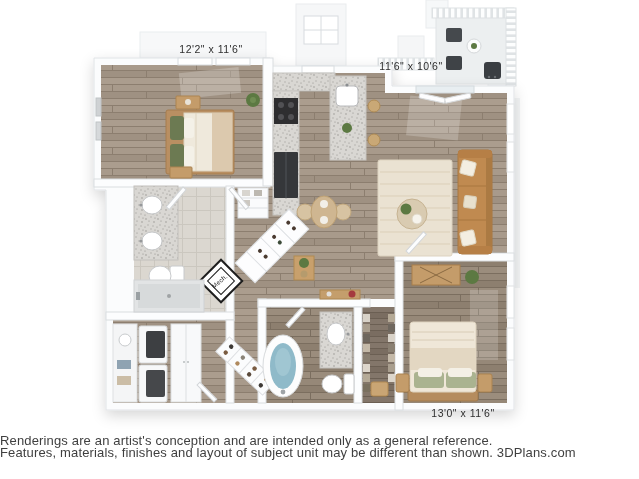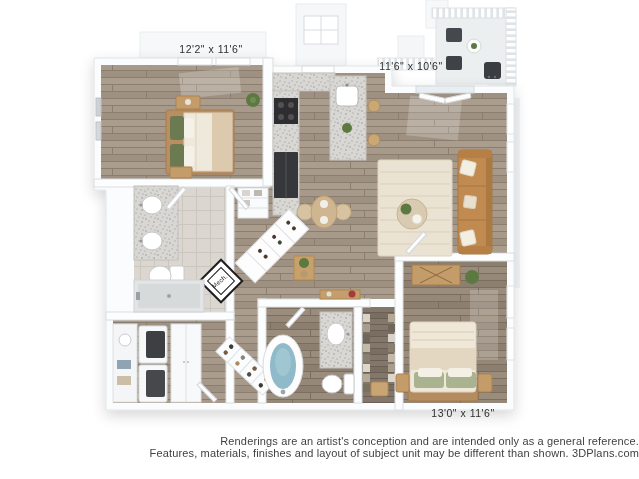--- a/index.html
+++ b/index.html
@@ -1,20 +1,20 @@
 <!DOCTYPE html>
 <html><head>
 <meta charset="utf-8">
 <style>
   html,body{margin:0;padding:0;background:#fff;}
   .canvas{position:relative;width:639px;height:479px;background:#ffffff;overflow:hidden;
           font-family:"Liberation Sans",sans-serif;}
   .plan-svg{position:absolute;left:0;top:0;}
-  .disclaimer{position:absolute;left:0;width:639px;top:435px;text-align:right;
-              color:#3f3f3f;font-size:11px;line-height:12.4px;letter-spacing:.15px;}
+  .disclaimer{position:absolute;left:0;width:639px;top:435px;text-align:left;
+              color:#3f3f3f;font-size:13px;line-height:12.4px;letter-spacing:.15px;}
   text{font-family:"Liberation Sans",sans-serif;}
   .dim{font-size:10.5px;fill:#2e2e2e;letter-spacing:.5px;}
   .mech-t{font-size:6.3px;fill:#1c1c1c;letter-spacing:.2px;}
 </style>
 </head>
 <body>
 
 <div class="canvas">
 <svg class="plan-svg" width="639" height="479" viewBox="0 0 639 479">
   <defs>

